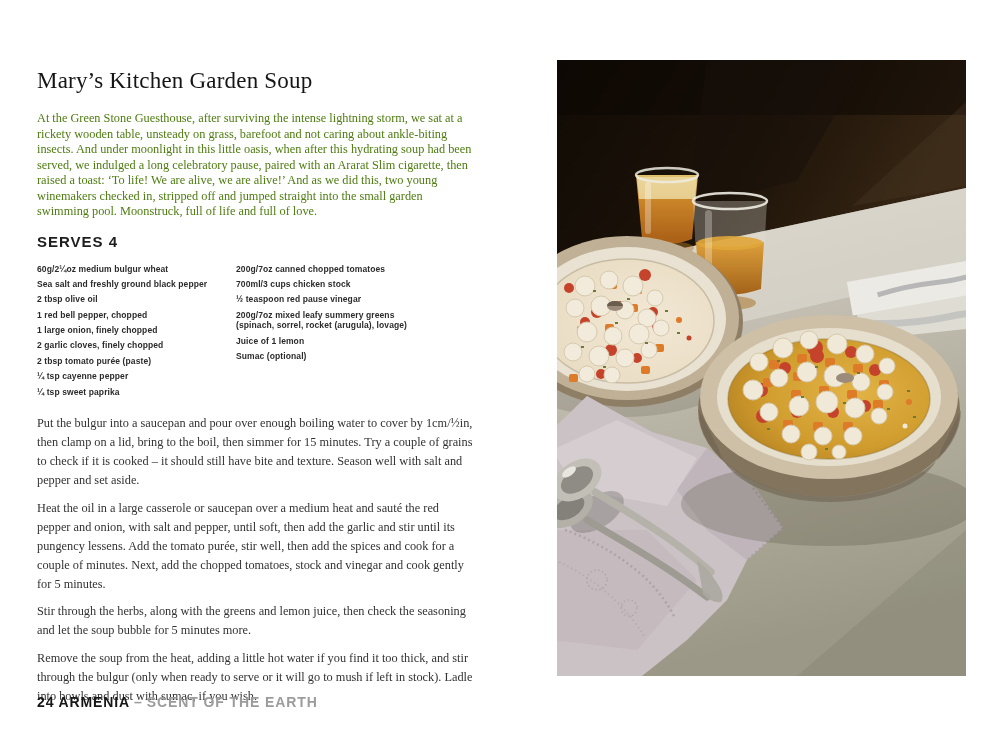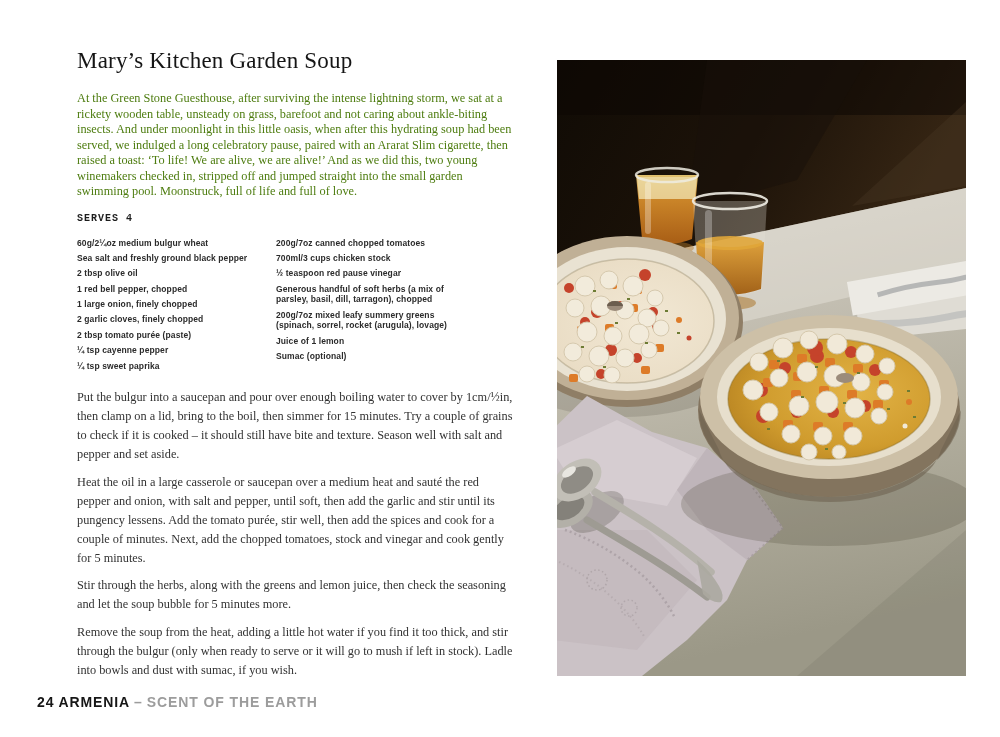--- a/index.html
+++ b/index.html
@@ -1,22 +1,22 @@
 <!DOCTYPE html>
 <html><head>
 <meta charset="utf-8">
 <style>
   html,body{margin:0;padding:0;background:#ffffff;}
   .page{position:relative;width:1000px;height:737px;background:#ffffff;overflow:hidden;
         font-family:"Liberation Serif", serif;color:#2e2e2e;}
-  .left-col{position:absolute;left:37px;top:48px;width:436px;margin-left:40px;}
+  .left-col{position:absolute;left:37px;top:68px;width:436px;}
   .recipe-title{font-family:"Liberation Serif", serif;font-size:23px;font-weight:400;
         color:#151515;margin:0 0 17px 0;letter-spacing:0.2px;}
   .intro{font-size:12.3px;line-height:15.5px;margin:0 0 13px 0;color:#4d7c0f;}
-  .serves{font-family:Liberation Mono, monospace;font-size:10px;font-weight:700;
+  .serves{font-family:Liberation Sans, sans-serif;font-size:15px;font-weight:700;
         letter-spacing:1px;color:#1d1d1d;margin:0 0 14px 0;}
   .ingredients{display:grid;grid-template-columns:199px 1fr;
         font-family:"Liberation Sans", sans-serif;font-size:8.5px;font-weight:700;
         letter-spacing:0.1px;line-height:10.6px;color:#2b2b2b;margin:0 0 12px 0;}
   .ingredients .col{min-width:0;}
   .ingredients .col2{max-width:210px;}
   .ingredients .ing-item{margin:0 0 4.8px 0;padding-right:16px;}
   .method p{font-size:12.3px;line-height:19px;margin:0 0 8.5px 0;color:#323232;}
   .page-footer{position:absolute;left:37px;top:694px;font-family:"Liberation Sans", sans-serif;
         font-size:14px;font-weight:700;letter-spacing:0.9px;color:#161616;white-space:nowrap;}
@@ -43,21 +43,20 @@
           <div class="ing-item">1 large onion, finely chopped</div>
           <div class="ing-item">2 garlic cloves, finely chopped</div>
           <div class="ing-item">2 tbsp tomato purée (paste)</div>
           <div class="ing-item">¼ tsp cayenne pepper</div>
           <div class="ing-item">¼ tsp sweet paprika</div>
         </div>
       <div class="col col2">
           <div class="ing-item">200g/7oz canned chopped tomatoes</div>
           <div class="ing-item">700ml/3 cups chicken stock</div>
           <div class="ing-item">½ teaspoon red pause vinegar</div>
-          <div class="ing-item">Generous handful of soft herbs (a mix of parsley, basil, dill, tarragon), chopped</div>
           <div class="ing-item">200g/7oz mixed leafy summery greens (spinach, sorrel, rocket (arugula), lovage)</div>
           <div class="ing-item">Juice of 1 lemon</div>
           <div class="ing-item">Sumac (optional)</div>
         </div>
     </div>
     <div class="method">
         <p>Put the bulgur into a saucepan and pour over enough boiling water to cover by 1cm/½in, then clamp on a lid, bring to the boil, then simmer for 15 minutes. Try a couple of grains to check if it is cooked – it should still have bite and texture. Season well with salt and pepper and set aside.</p>
         <p>Heat the oil in a large casserole or saucepan over a medium heat and sauté the red pepper and onion, with salt and pepper, until soft, then add the garlic and stir until its pungency lessens. Add the tomato purée, stir well, then add the spices and cook for a couple of minutes. Next, add the chopped tomatoes, stock and vinegar and cook gently for 5 minutes.</p>
         <p>Stir through the herbs, along with the greens and lemon juice, then check the seasoning and let the soup bubble for 5 minutes more.</p>
         <p>Remove the soup from the heat, adding a little hot water if you find it too thick, and stir through the bulgur (only when ready to serve or it will go to mush if left in stock). Ladle into bowls and dust with sumac, if you wish.</p>

